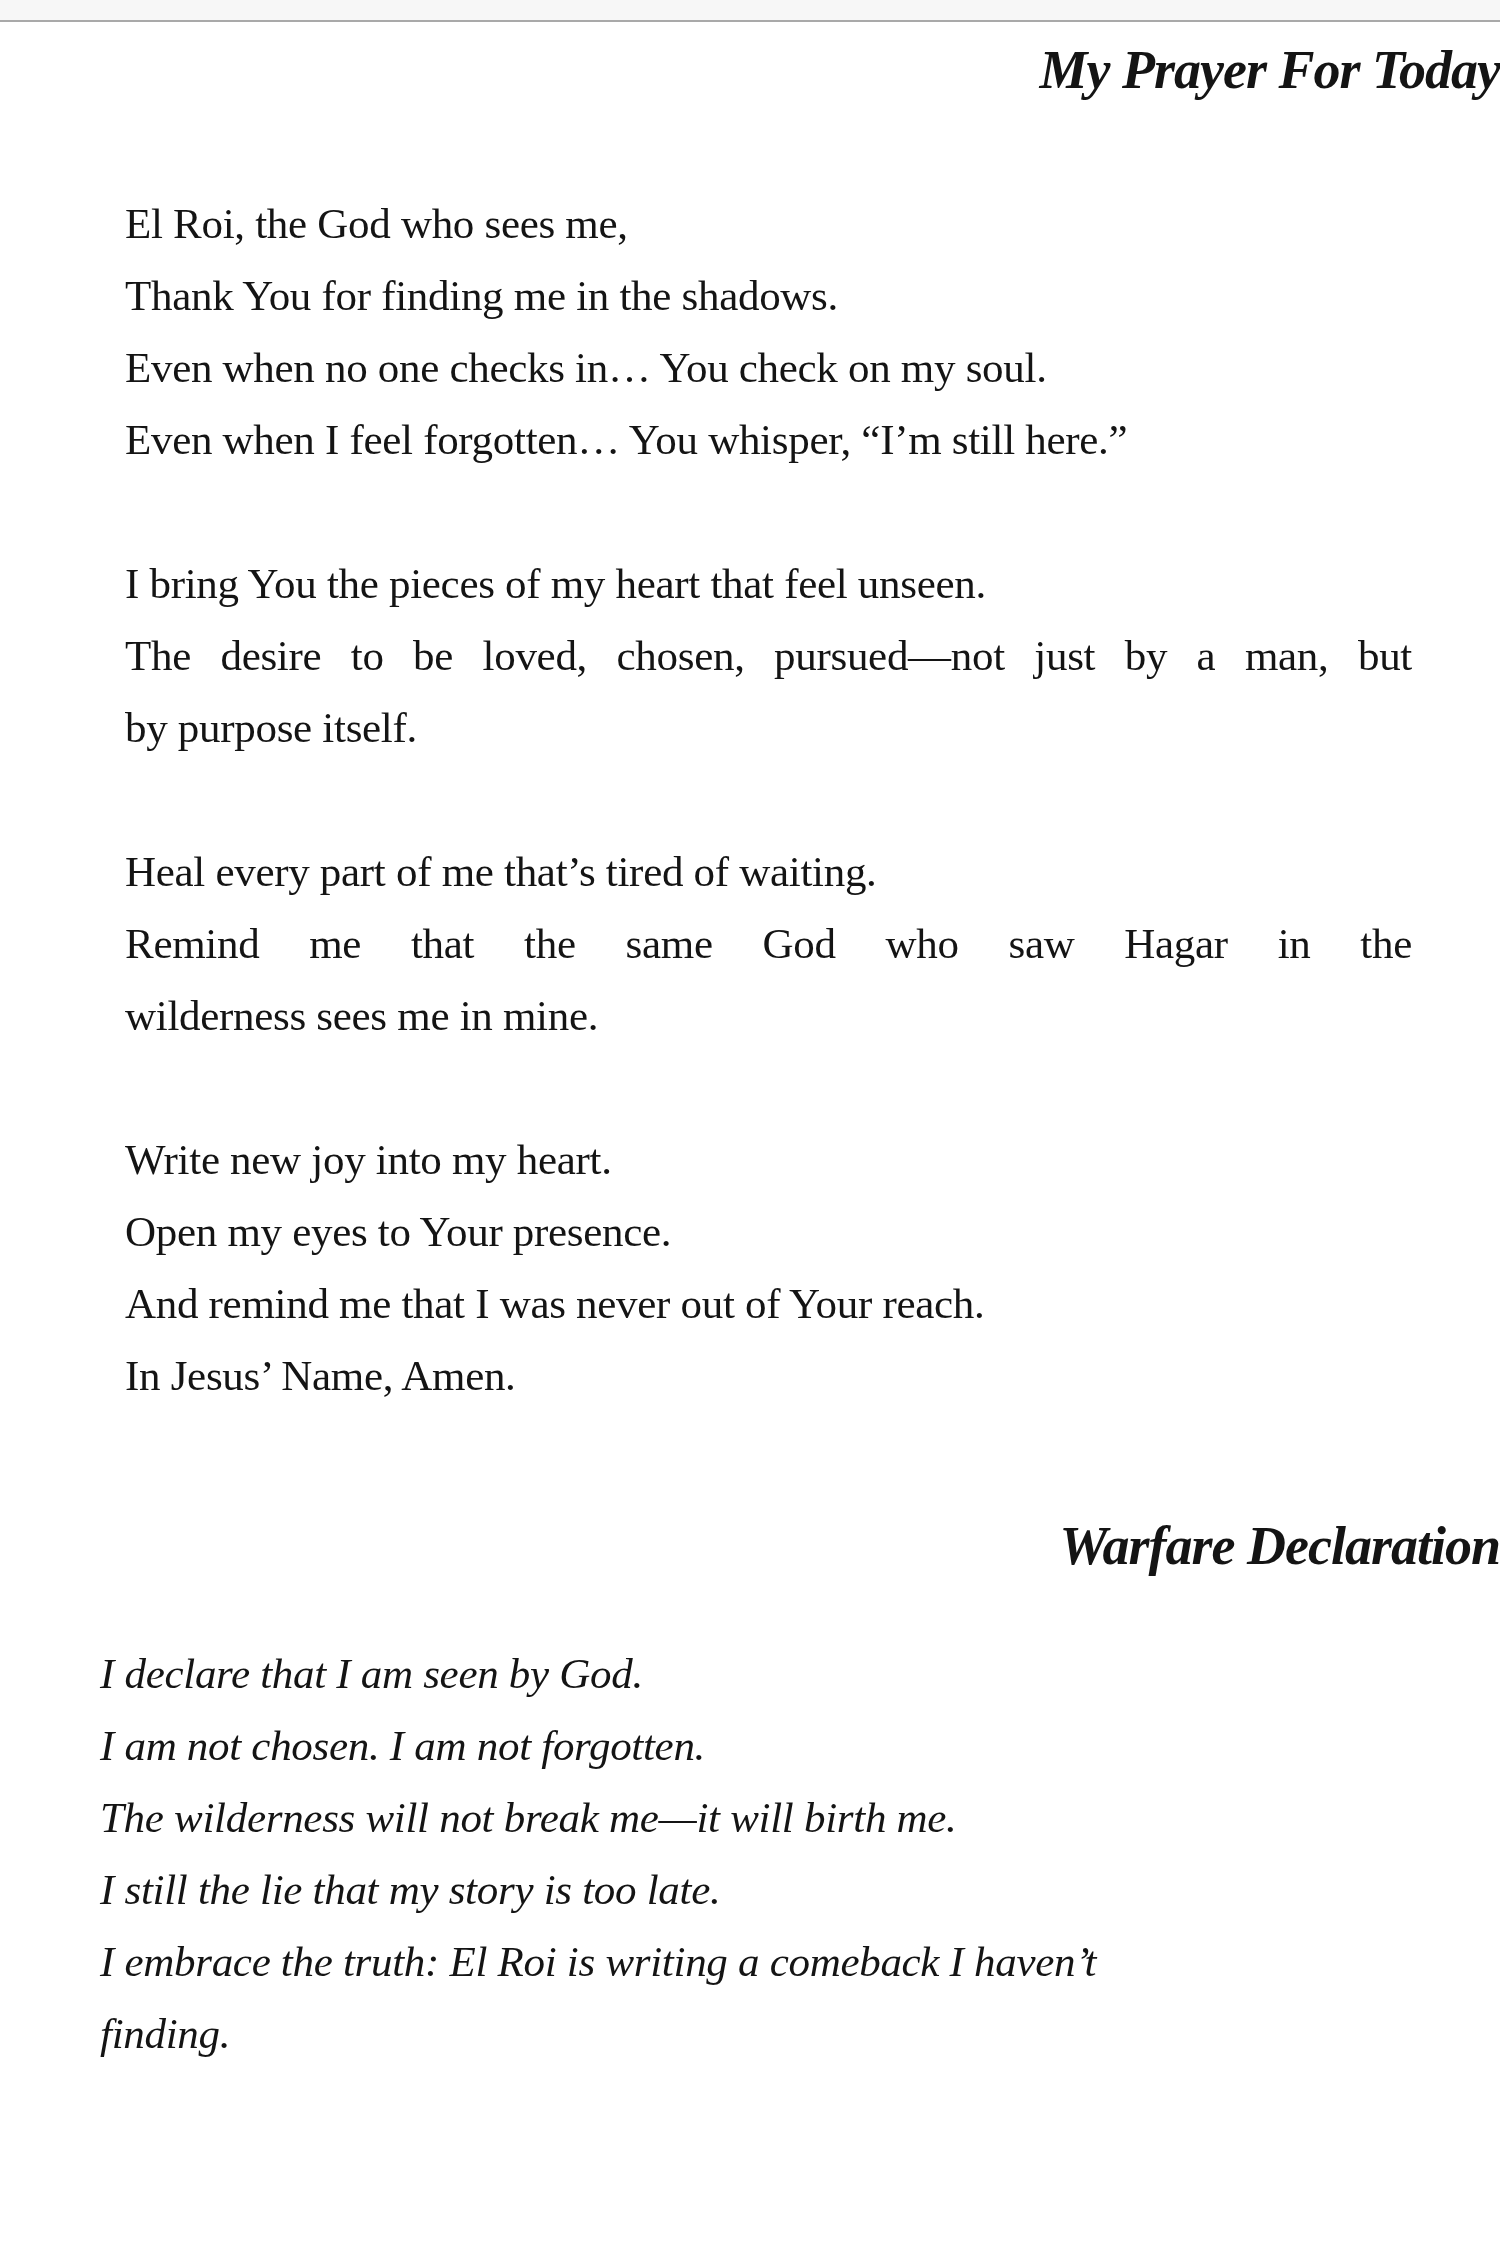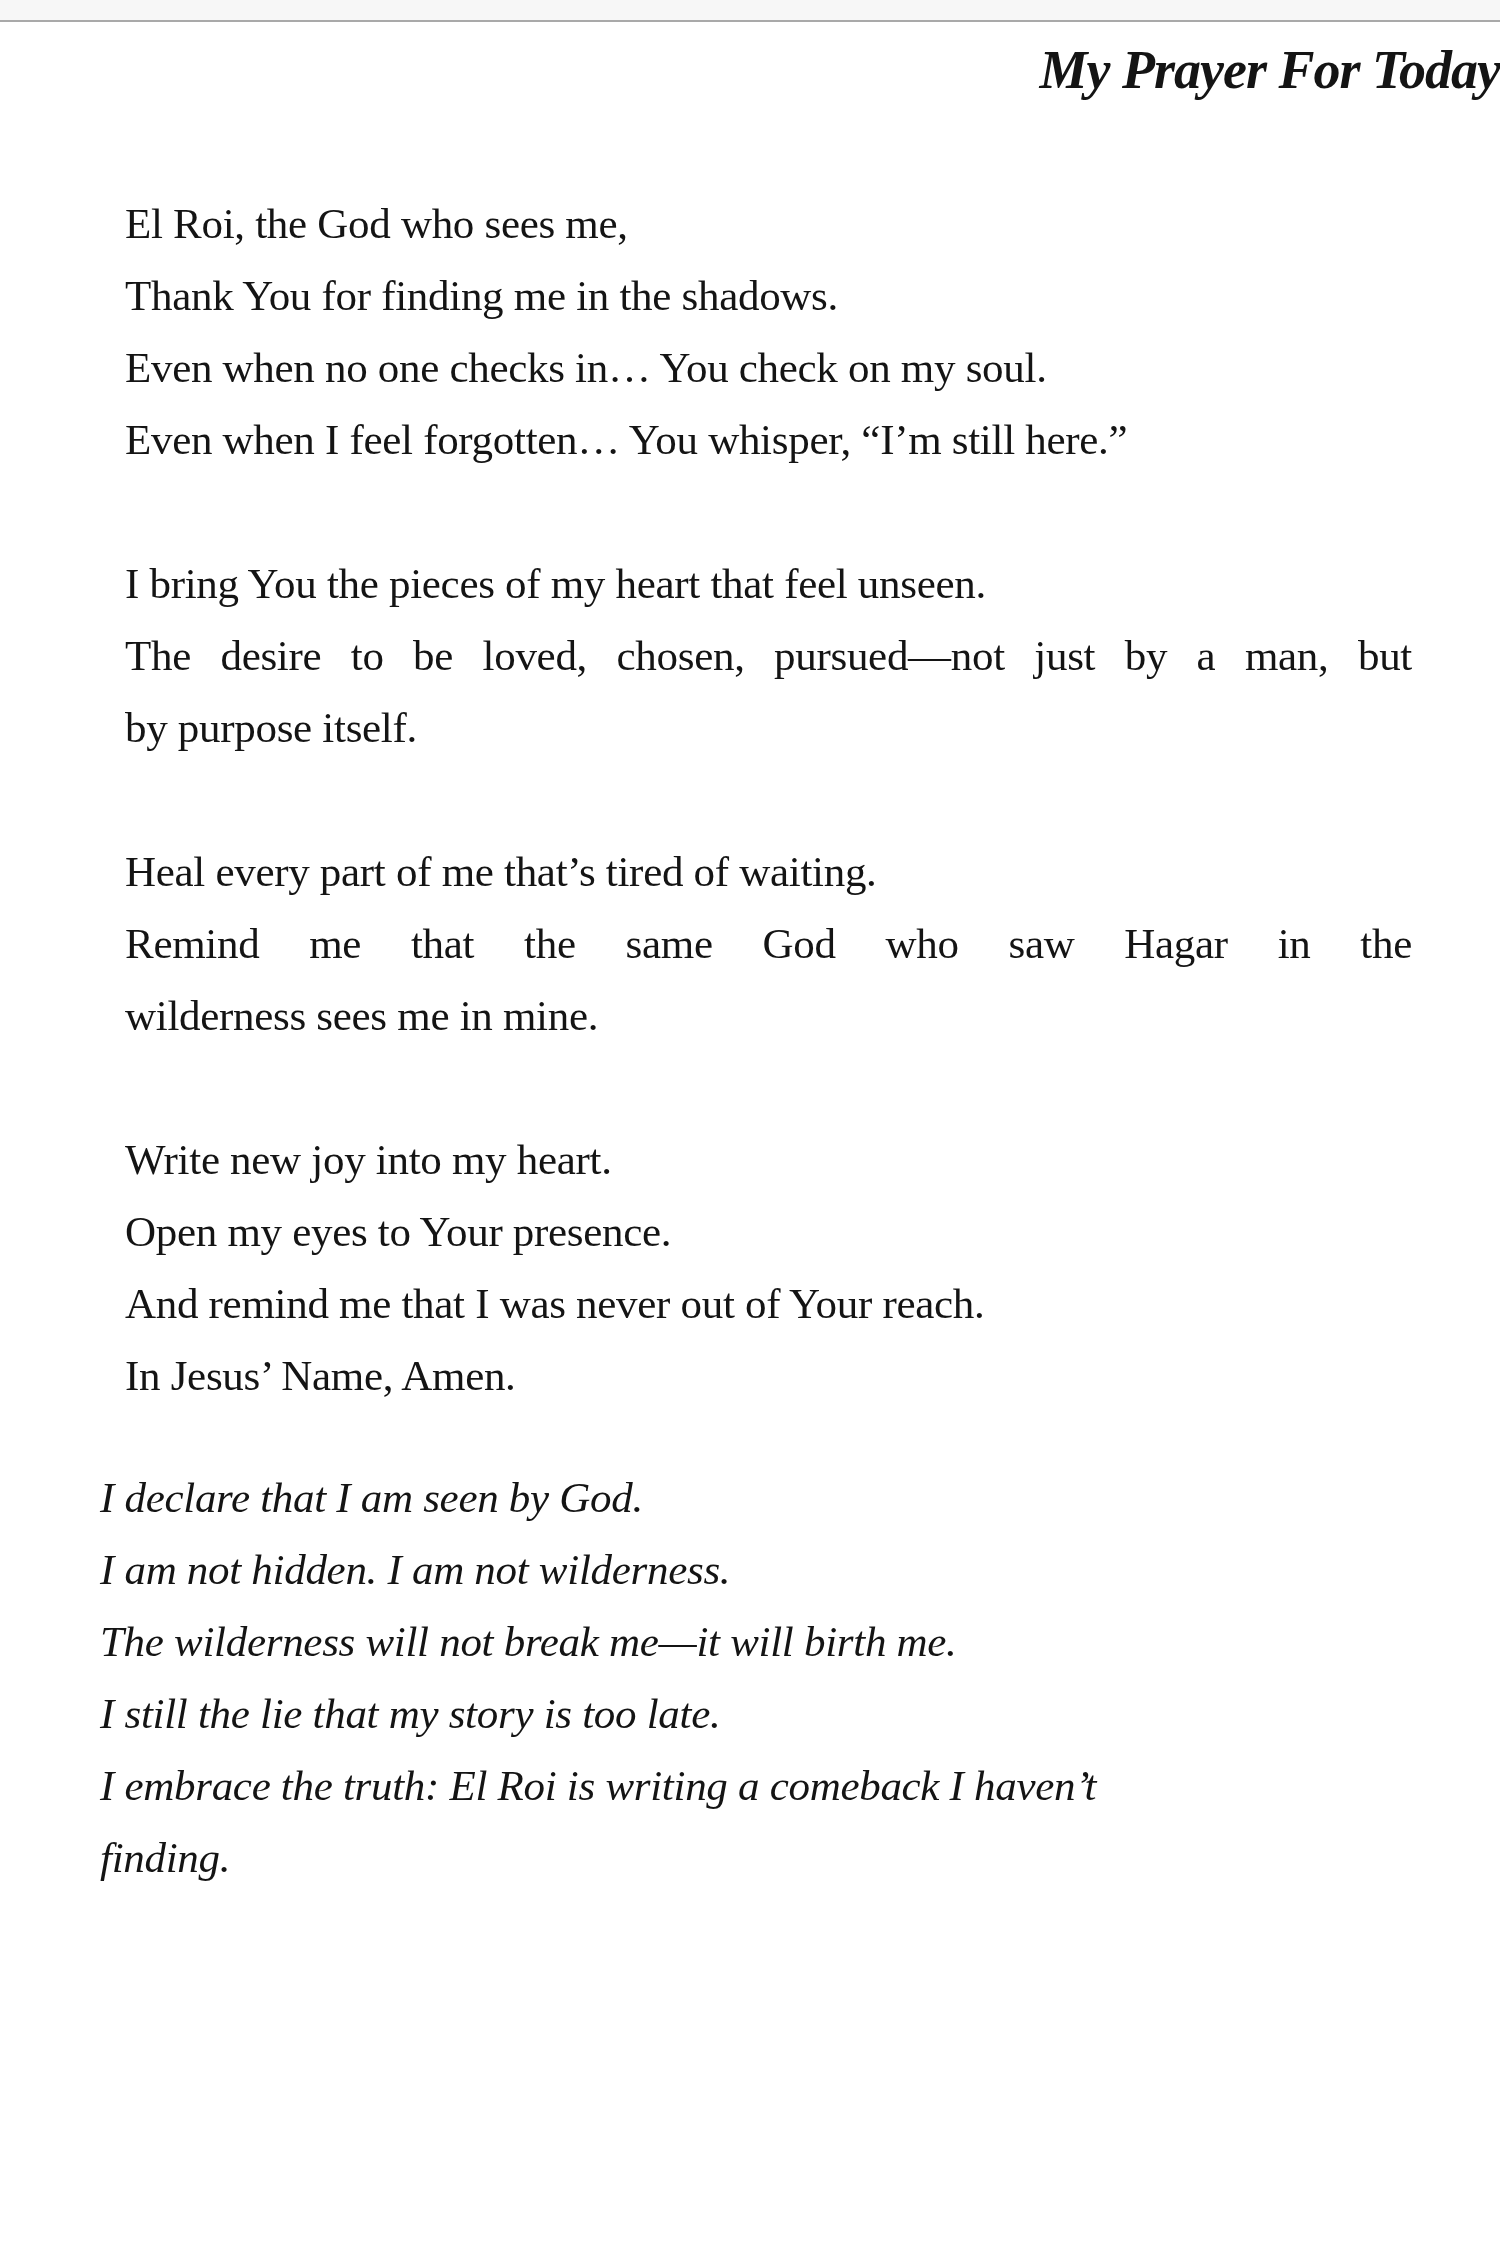--- a/index.html
+++ b/index.html
@@ -83,25 +83,26 @@
         <span class="line">wilderness sees me in mine.</span>
       </p>
     <p class="para">
         <span class="line">Write new joy into my heart.</span>
         <span class="line">Open my eyes to Your presence.</span>
         <span class="line">And remind me that I was never out of Your reach.</span>
         <span class="line">In Jesus’ Name, Amen.</span>
       </p>
   </section>
 
+  <h2 class="doc-title">Warfare Declaration</h2>
 
   <section class="declaration">
     <p class="para">
         <span class="line">I declare that I am seen by God.</span>
-        <span class="line">I am not hidden. I am not wilderness.</span>
+        <span class="line">I am not chosen. I am not forgotten.</span>
         <span class="line">The wilderness will not break me—it will birth me.</span>
         <span class="line">I still the lie that my story is too late.</span>
         <span class="line">I embrace the truth: El Roi is writing a comeback I haven’t</span>
         <span class="line">finding.</span>
       </p>
   </section>
 
 </div>
 
 </body></html>

